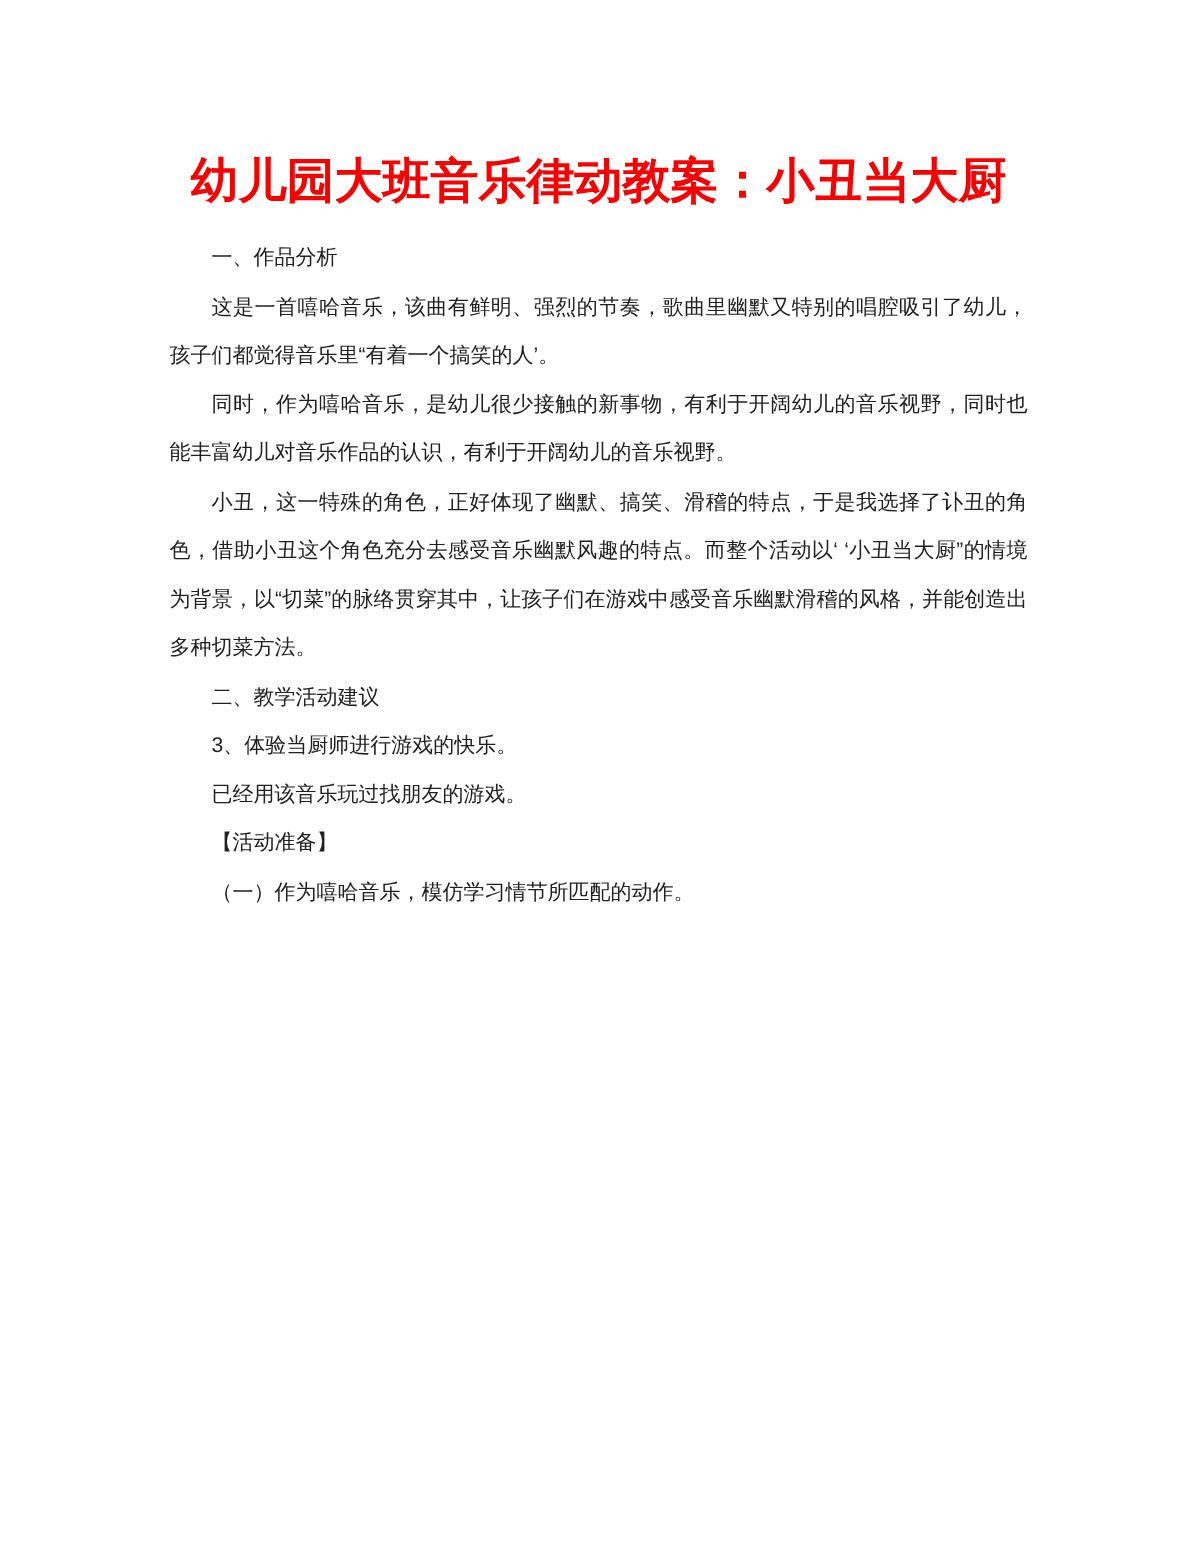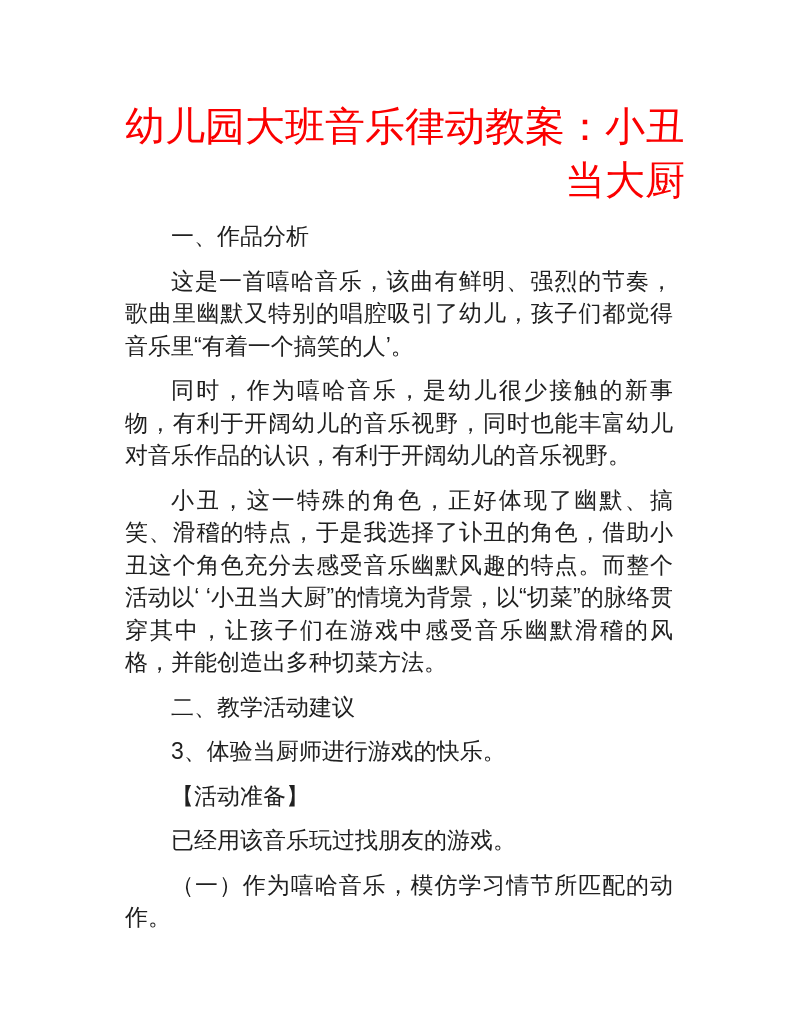--- a/index.html
+++ b/index.html
@@ -13,48 +13,48 @@
     height: 1036px;
     margin: 0 auto;
     background: #ffffff;
     box-sizing: border-box;
     padding: 99px 115px 0 113px;
     font-family: "Liberation Sans", "DejaVu Sans", sans-serif;
     overflow: hidden;
   }
   .doc-title {
     margin: 0 0 13px 0;
-    font-size: 40px;
-    font-weight: normal;
+    font-size: 32px;
+    font-weight: bold;
     line-height: 1.35;
-    text-align: right;
+    text-align: center;
     letter-spacing: 0px;
   }
   .doc-body {
     width: 572px;
   }
   .para {
-    margin: 12px;
-    font-size: 23px;
+    margin: 0;
+    font-size: 14px;
     line-height: 32.5px;
     text-align: justify;
     text-indent: 2em;
     white-space: pre-line;
     word-break: break-word;
   }
 </style>
 </head>
 <body>
 
 <div class="page" style="background: rgb(255, 255, 255); color: rgb(32, 32, 32);">
   <h1 class="doc-title" style="color: rgb(251, 0, 0);">幼儿园大班音乐律动教案：小丑当大厨</h1>
   <div class="doc-body">
       <p class="para">一、作品分析</p>
       <p class="para">这是一首嘻哈音乐，该曲有鲜明、强烈的节奏，歌曲里幽默又特别的唱腔吸引了幼儿，孩子们都觉得音乐里“有着一个搞笑的人’。</p>
       <p class="para">同时，作为嘻哈音乐，是幼儿很少接触的新事物，有利于开阔幼儿的音乐视野，同时也能丰富幼儿对音乐作品的认识，有利于开阔幼儿的音乐视野。</p>
       <p class="para">小丑，这一特殊的角色，正好体现了幽默、搞笑、滑稽的特点，于是我选择了讣丑的角色，借助小丑这个角色充分去感受音乐幽默风趣的特点。而整个活动以‘ ‘小丑当大厨”的情境为背景，以“切菜”的脉络贯穿其中，让孩子们在游戏中感受音乐幽默滑稽的风格，并能创造出多种切菜方法。</p>
       <p class="para">二、教学活动建议</p>
       <p class="para">3、体验当厨师进行游戏的快乐。</p>
+      <p class="para">已经用该音乐玩过找朋友的游戏。</p>
       <p class="para">【活动准备】</p>
-      <p class="para">已经用该音乐玩过找朋友的游戏。</p>
       <p class="para">（一）作为嘻哈音乐，模仿学习情节所匹配的动作。</p>
     </div>
 </div>
 
 </body></html>

